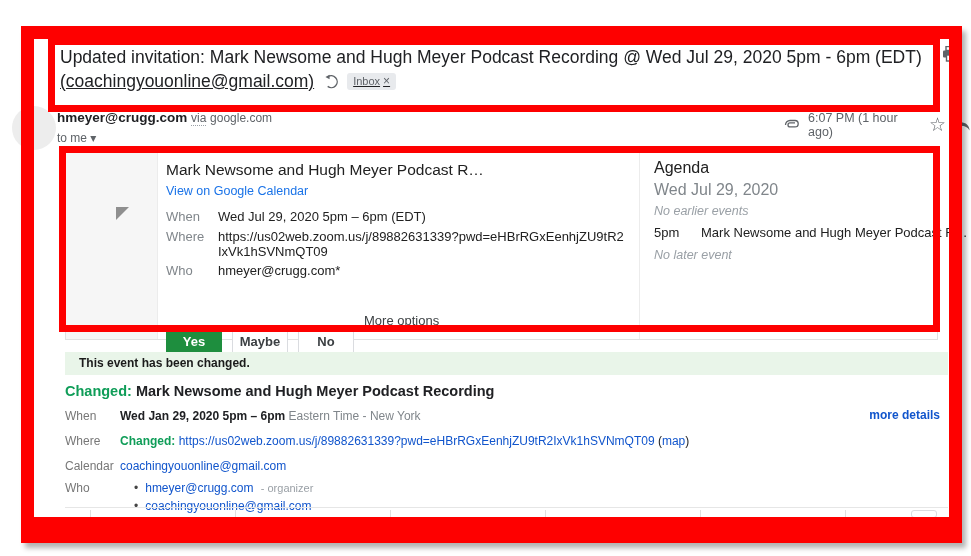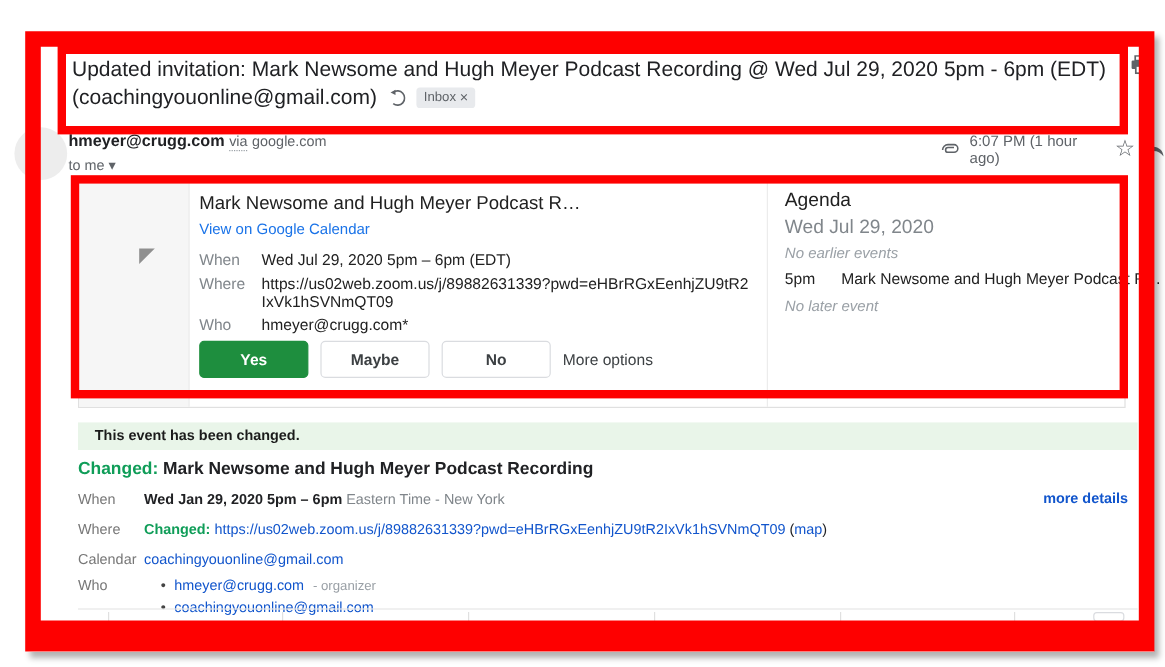--- a/index.html
+++ b/index.html
@@ -7,21 +7,21 @@
     --linkblue:#1a73e8; --classiclink:#1155cc; --green:#1e8e3e; --changedgreen:#0f9d58;
     --dateblue:#5c6edc; --bannerbg:#e9f5e9; --border:#e0e0e0;
   }
   *{box-sizing:border-box;margin:0;padding:0;}
   body{background:#fff;font-family:"Liberation Sans","DejaVu Sans",sans-serif;color:var(--ink);}
   .stage{position:relative;width:971px;height:556px;background:#fff;overflow:hidden;}
   .abs{position:absolute;}
 
   
   .subject{left:60px;top:44px;width:872px;font-size:17.5px;line-height:27px;color:var(--ink);}
-  .subject-line2-row{left:60px;top:71px;display:flex;align-items:center;gap:9px;font-size:17.5px;}
+  .subject-line2-row{left:60px;top:71px;display:flex;align-items:center;gap:9px;font-size:17.5px;text-decoration:underline;}
   .chip{display:inline-flex;align-items:center;gap:3px;background:#e8eaed;color:#5f6368;
         font-size:11px;padding:2px 6px;border-radius:3px;line-height:13px;}
   .chip .x{font-size:12px;cursor:pointer;}
   .printer{left:942px;top:46px;}
 
   
   .avatar{left:12px;top:106px;width:44px;height:44px;border-radius:50%;background:#ededed;}
   .sender{left:57px;top:110px;font-size:13.5px;}
   .sender b{font-weight:bold;color:var(--ink);}
   .sender .via{font-size:12px;color:var(--gray);border-bottom:1px dotted #9aa0a6;}
@@ -40,21 +40,21 @@
   .dateblock .wd{font-size:11px;font-weight:bold;line-height:15px;border-top:1px solid #eee;color:#111;}
   .fold{position:absolute;left:50px;top:56px;width:0;height:0;
         border-left:13px solid transparent;border-bottom:13px solid #8f8f8f;transform:rotate(180deg);}
   .card-title{position:absolute;left:100px;top:10px;font-size:15.5px;color:#212121;width:430px;
               white-space:nowrap;overflow:hidden;}
   .gcal-link{position:absolute;left:100px;top:33px;font-size:12.5px;color:var(--linkblue);text-decoration:none;cursor:pointer;}
   .crow{position:absolute;left:100px;font-size:13px;display:flex;}
   .crow .lbl{width:52px;color:var(--lightgray);flex:none;}
   .crow .val{color:#212121;}
   .btnrow{position:absolute;left:100px;top:133px;display:flex;align-items:center;gap:10px;}
-  .btn{font-size:13px;font-weight:bold;padding:7px 0;width:91px;text-align:center;border-radius:4px;cursor:pointer;}
+  .btn{font-size:13px;font-weight:bold;padding:7px 0;width:56px;text-align:center;border-radius:4px;cursor:pointer;margin-top:42px;}
   .btn-yes{background:var(--green);color:#fff;border:1px solid var(--green);}
   .btn-plain{background:#fff;color:#3c4043;border:1px solid #dadce0;}
   .moreopt{font-size:13px;color:#3c4043;margin-left:0;cursor:pointer;}
   .vdiv{position:absolute;left:573px;top:0;width:1px;height:100%;background:#ececec;}
   .agenda-title{position:absolute;left:588px;top:8px;font-size:16px;color:#212121;}
   .agenda-date{position:absolute;left:588px;top:30px;font-size:16px;color:var(--lightgray);}
   .agenda-empty{position:absolute;left:588px;font-size:12.5px;color:#9aa0a6;font-style:italic;}
   .agenda-event{position:absolute;left:588px;top:74px;font-size:13px;color:#212121;display:flex;}
   .agenda-event .t{width:47px;flex:none;}
   .agenda-event .n{width:300px;white-space:nowrap;overflow:hidden;}

